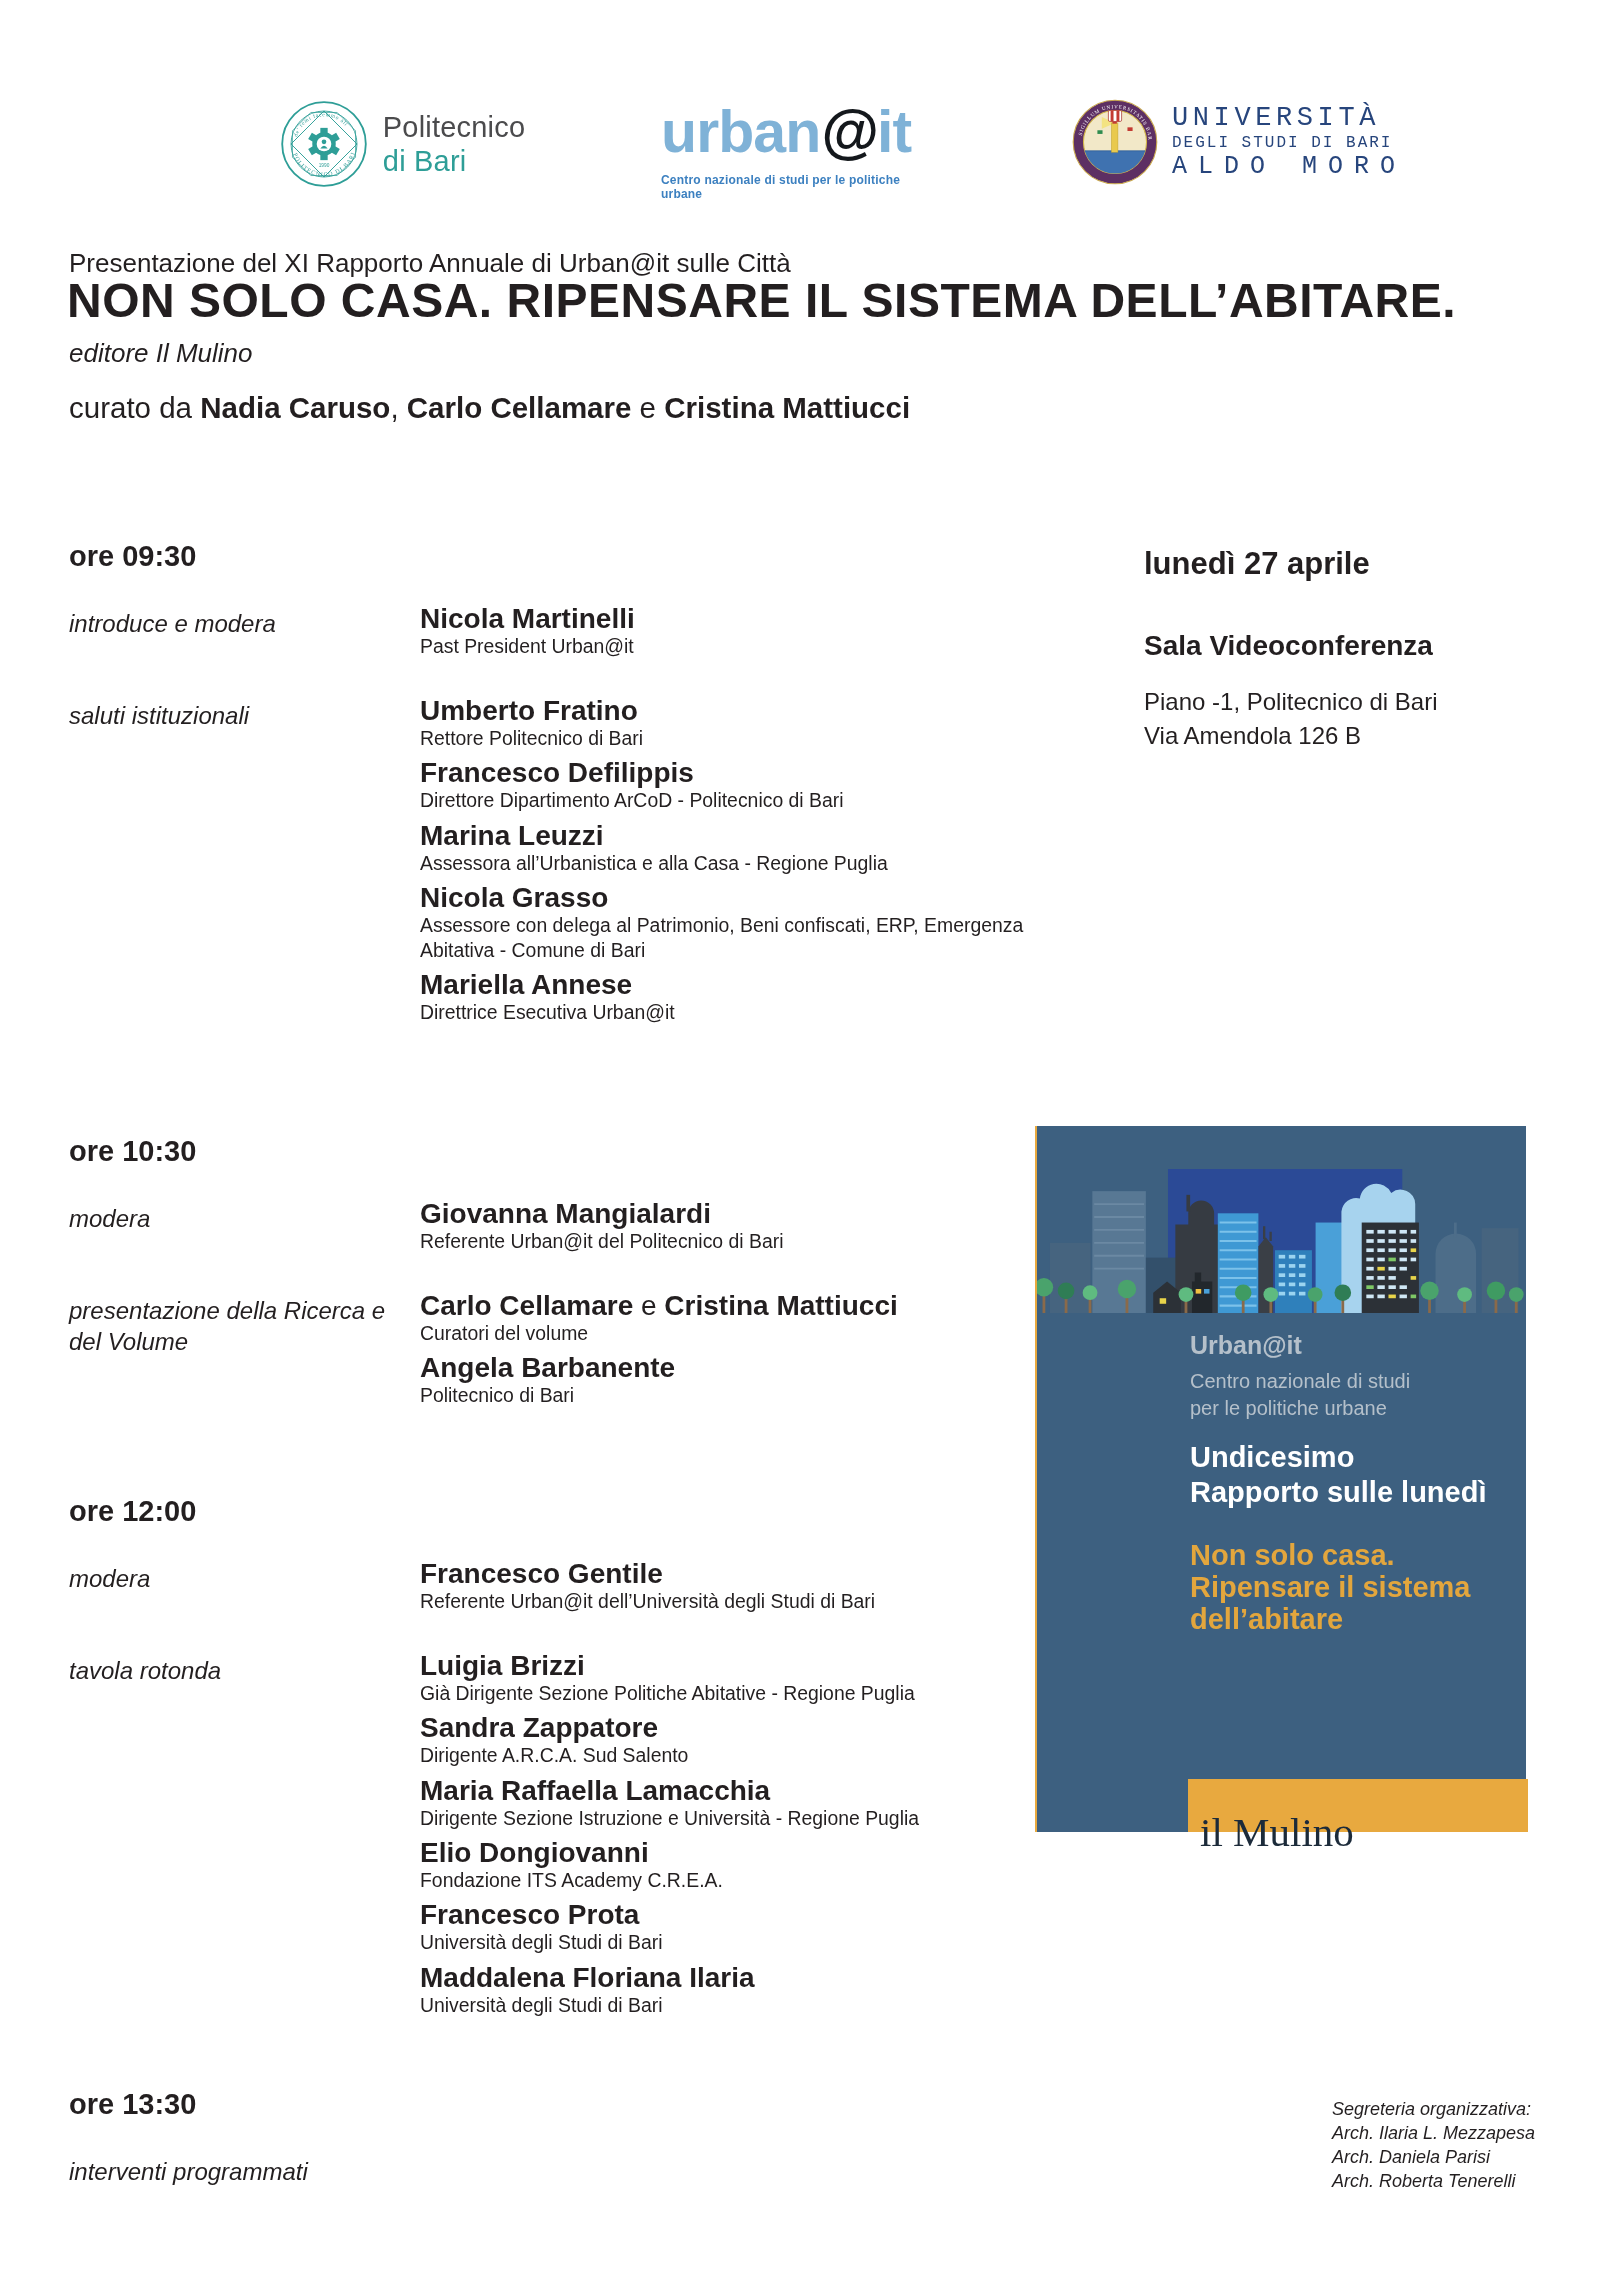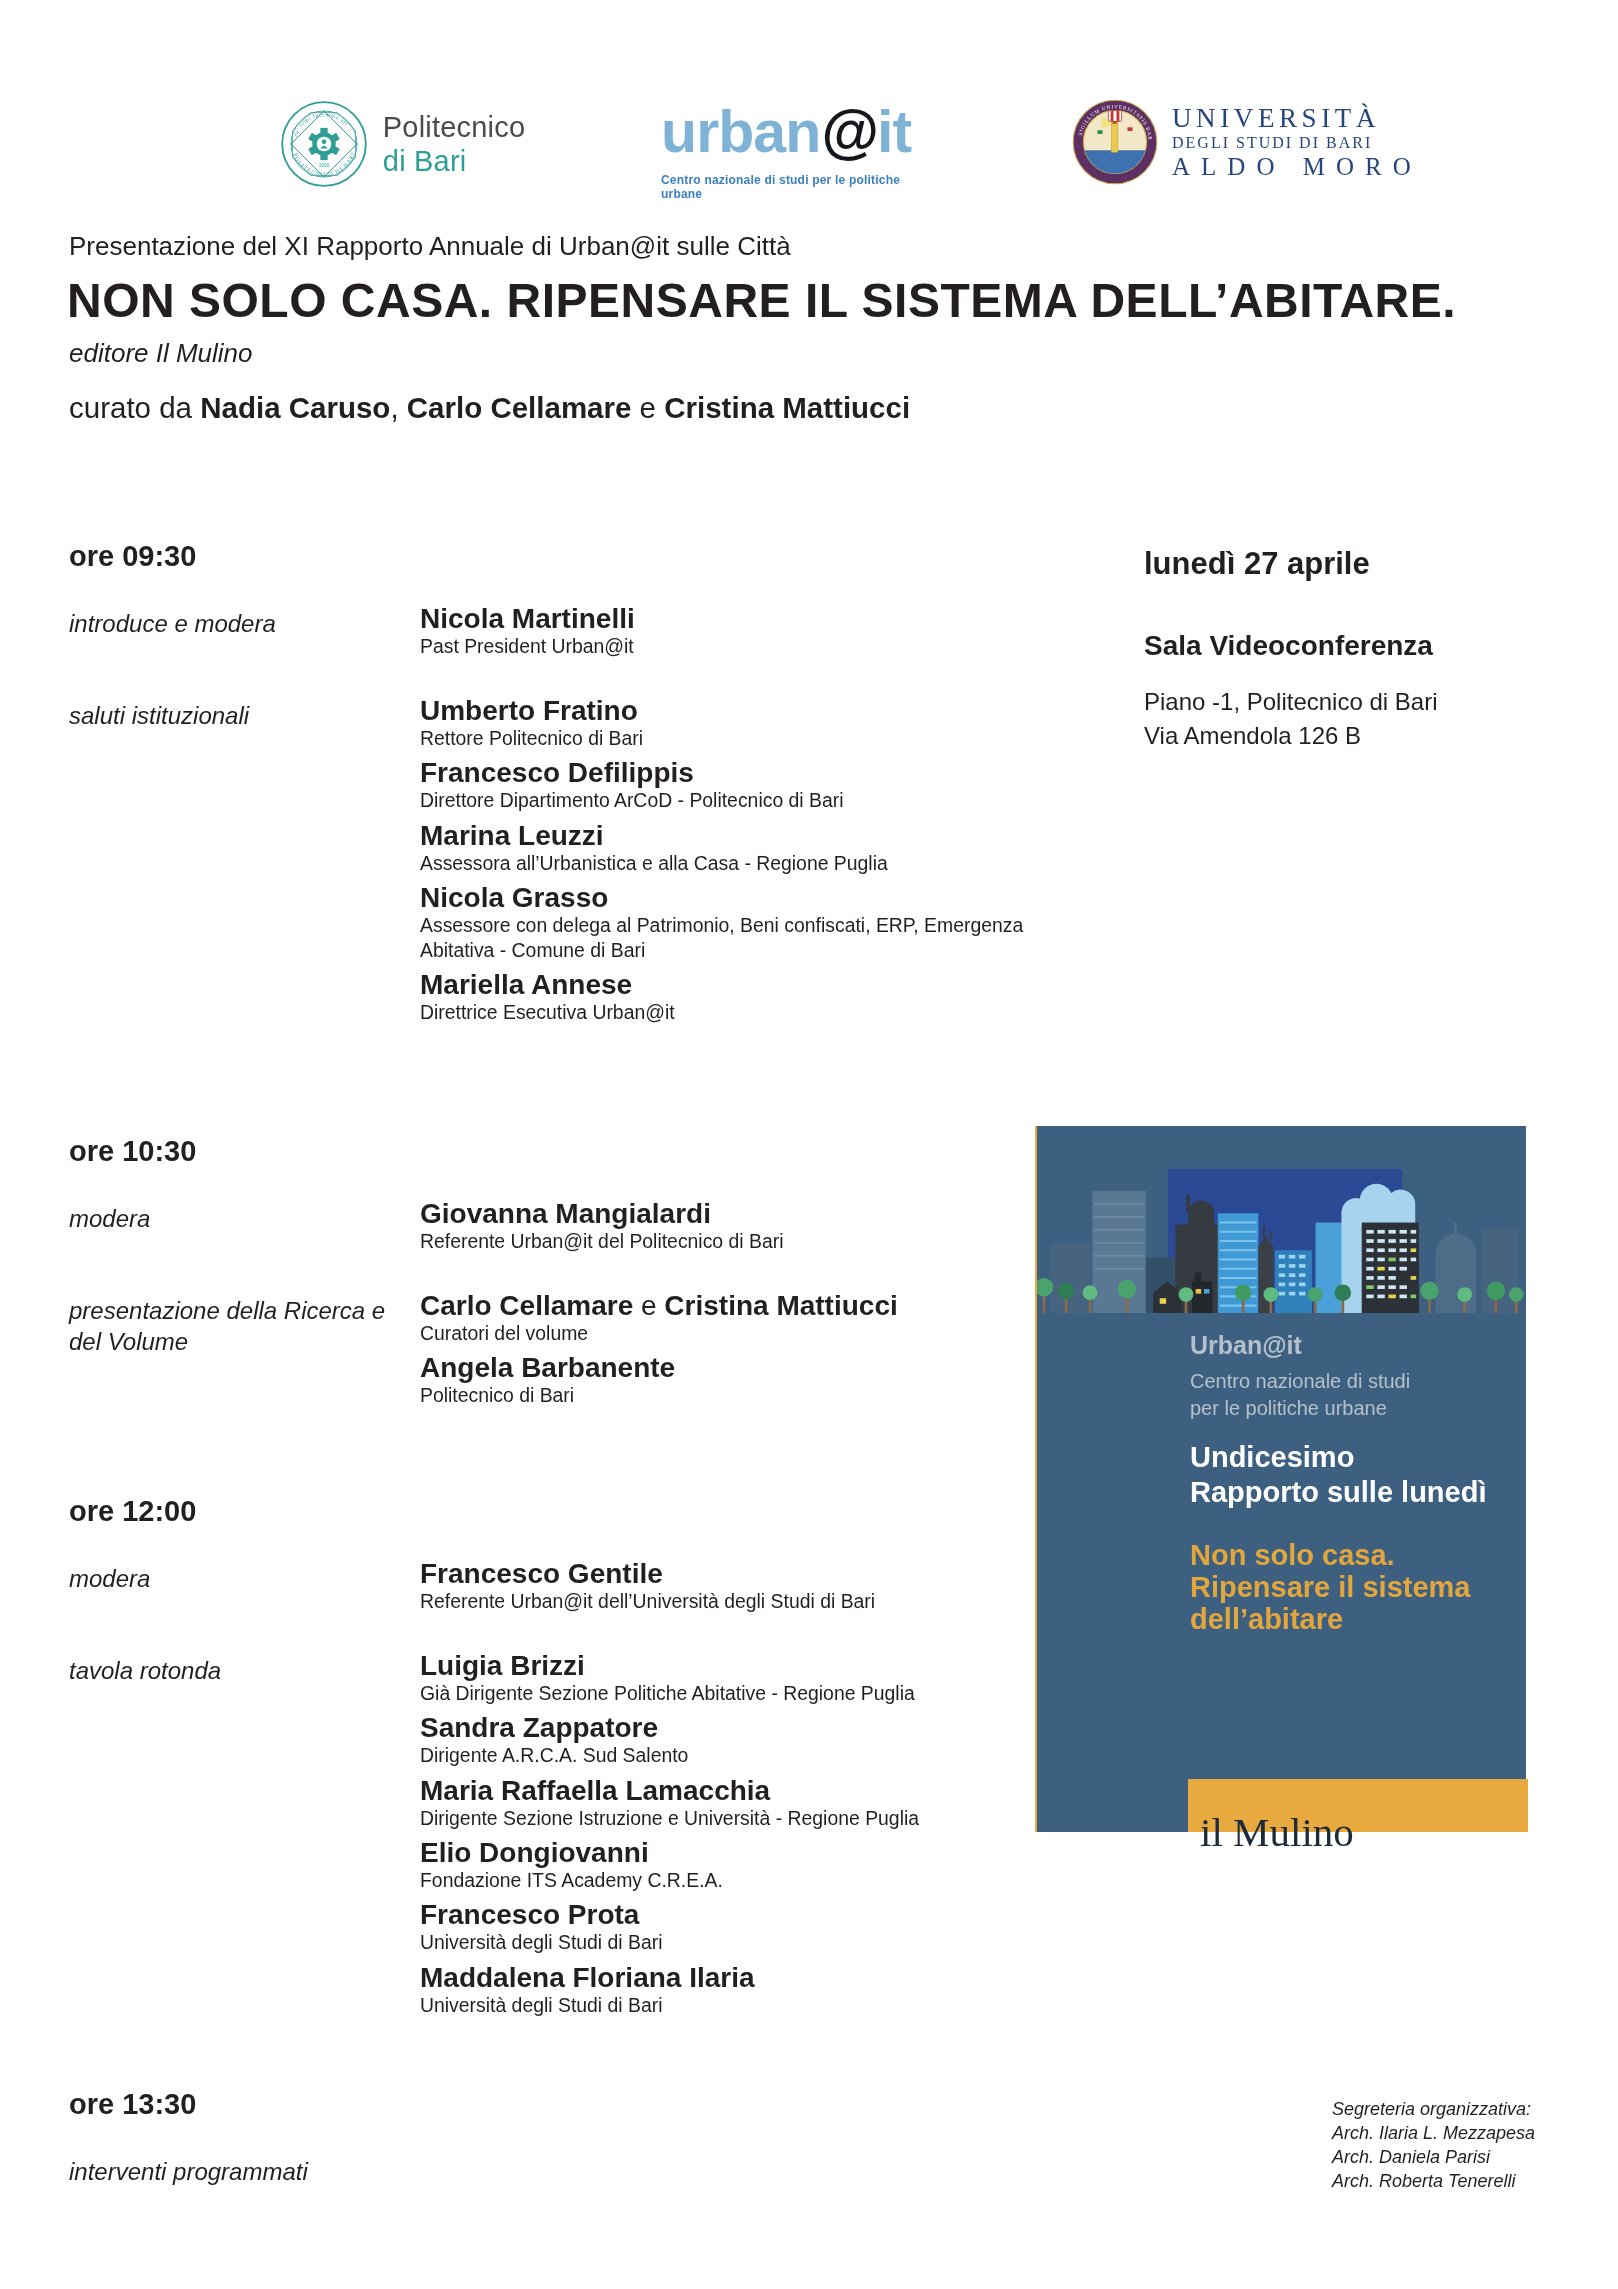--- a/index.html
+++ b/index.html
@@ -16,26 +16,26 @@
   
   .logo-poli{position:absolute; left:280px; top:100px; display:flex; align-items:center; gap:14.8px;}
   .logo-poli .txt{line-height:34px; font-size:29px; letter-spacing:0.2px;}
   .logo-poli .l1{color:var(--poli-gray);}
   .logo-poli .l2{color:var(--teal);}
   .logo-urban{position:absolute; left:661px; top:103px; width:277px;}
   .logo-urban .mark{font-size:59px; font-weight:bold; letter-spacing:-0.9px; line-height:59px; color:var(--urban-blue);}
   .logo-urban .mark .at{color:#14181c; font-style:italic;}
   .logo-urban .tag{margin-top:11px; font-size:12px; font-weight:bold; color:var(--urban-tag); letter-spacing:0.2px;}
   .logo-uniba{position:absolute; left:1071px; top:98px; display:flex; align-items:center; gap:13px;}
-  .logo-uniba .txt{font-family:Liberation Serif, serif; color:var(--uniba-navy);}
+  .logo-uniba .txt{font-family:Liberation Mono, monospace; color:var(--uniba-navy);}
   .logo-uniba .u1{font-size:27px; letter-spacing:4.6px; line-height:29px;}
   .logo-uniba .u2{font-size:16px; letter-spacing:2px; line-height:20px;}
   .logo-uniba .u3{font-size:25px; letter-spacing:11px; line-height:27px;}
   
-  .kicker{position:absolute; left:69px; top:231px; font-size:26px;}
+  .kicker{position:absolute; left:69px; top:248px; font-size:26px;}
   .big-title{position:absolute; left:67px; top:273px; font-size:48px; font-weight:bold; letter-spacing:0.5px; white-space:nowrap;}
   .publisher{position:absolute; left:69px; top:338px; font-size:26px; font-style:italic;}
   .curators{position:absolute; left:69px; top:391px; font-size:29.5px;}
   .curators b{font-weight:bold;}
   
   .event-info{position:absolute; left:1144px; top:546px; width:388px;}
   .event-info .date{font-size:31px; font-weight:bold;}
   .event-info .venue{margin-top:48px; font-size:28px; font-weight:bold;}
   .event-info .addr{font-size:24px; line-height:34px; margin-top:23px;}
   

